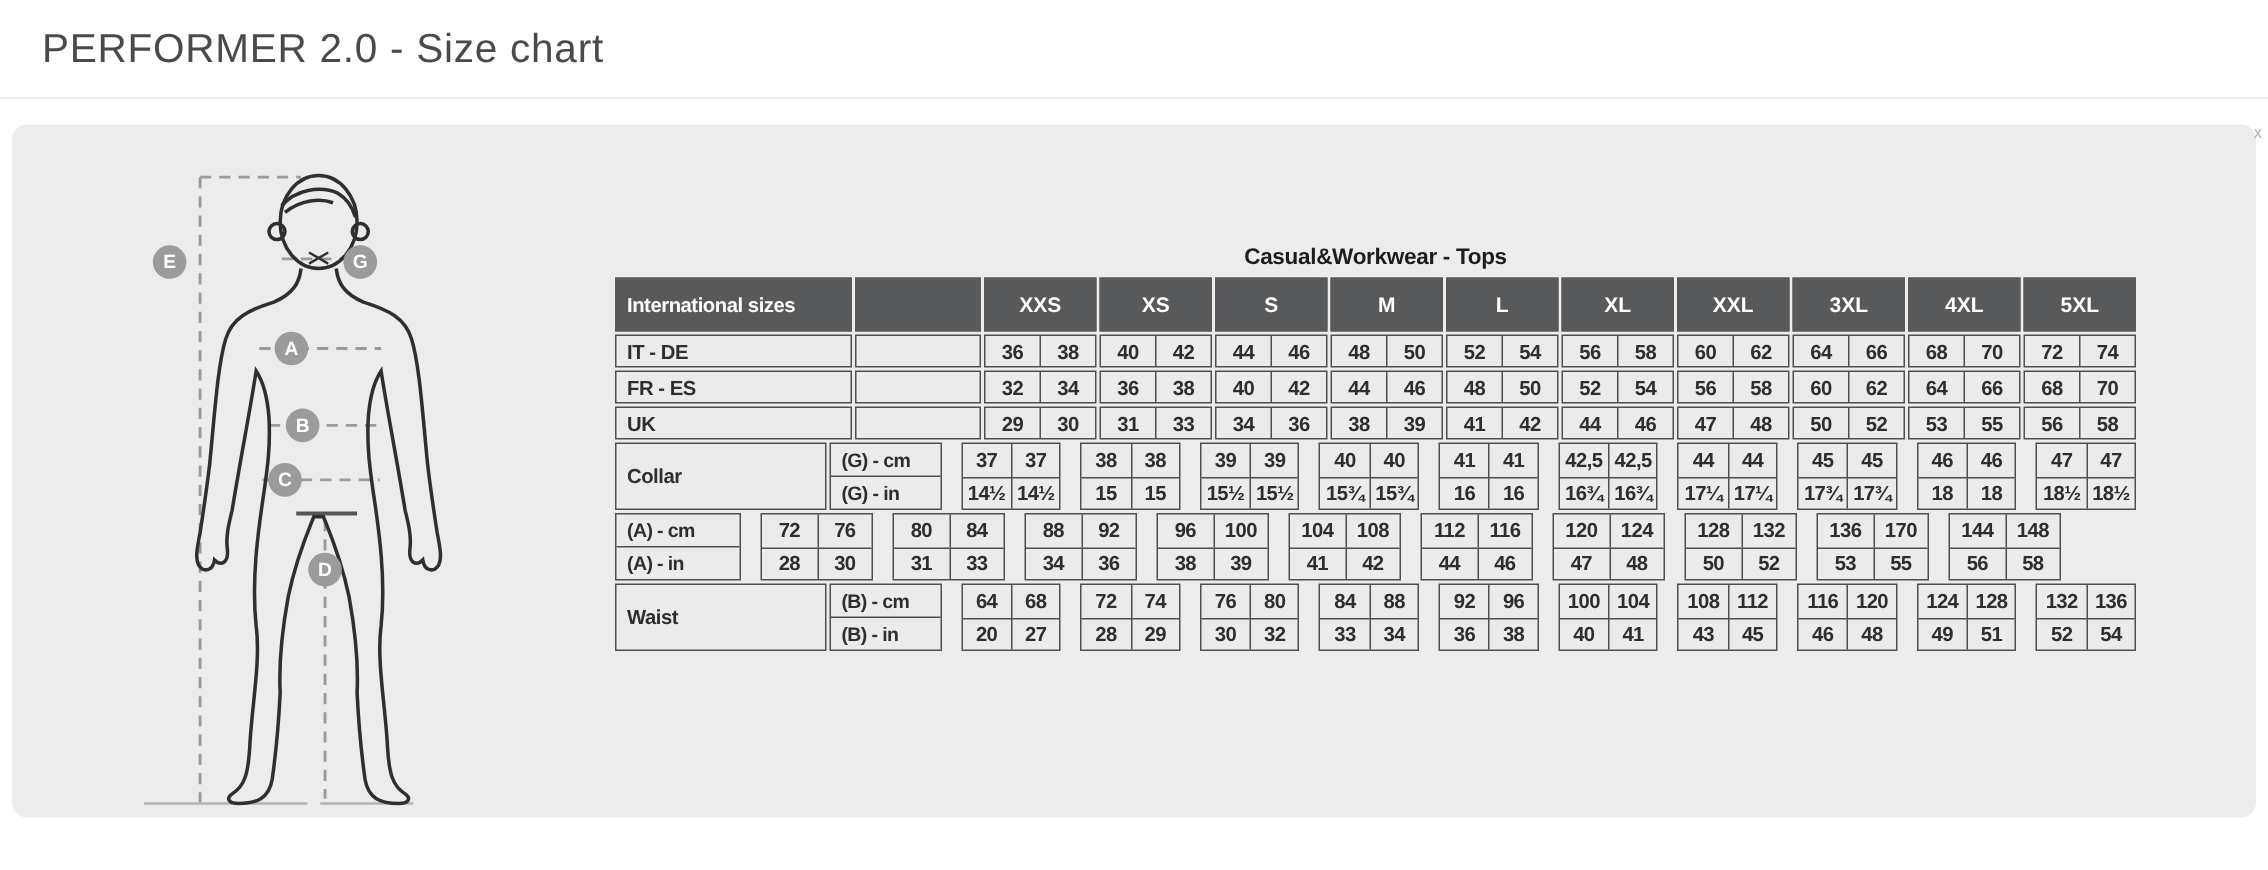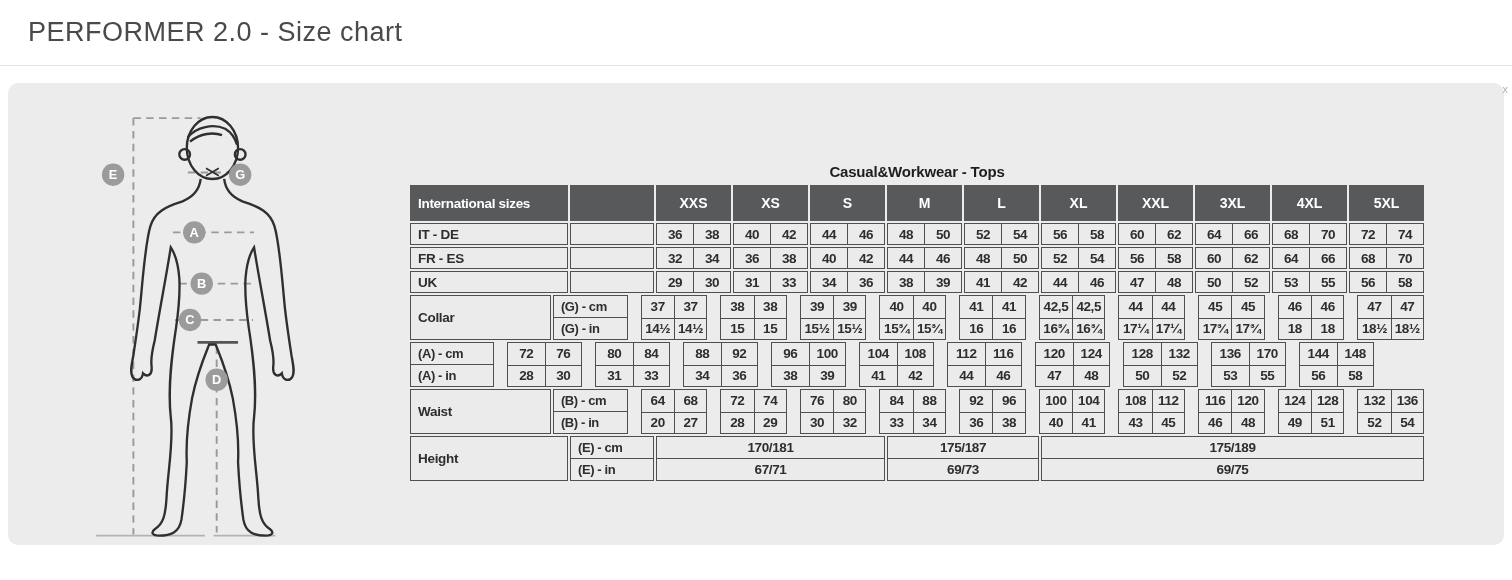--- a/index.html
+++ b/index.html
@@ -453,36 +453,17 @@
               <div class="sub divT">49</div>
               <div class="sub divL divT">51</div>
             </div>
             <div class="box grp quad">
               <div class="sub">132</div>
               <div class="sub divL">136</div>
               <div class="sub divT">52</div>
               <div class="sub divL divT">54</div>
             </div>
           </div>
-          <div class="trow tall">
-            <div class="box lbl">Height</div>
-            <div class="box unit stack">
-              <div class="usub">(E) - cm</div>
-              <div class="usub divT">(E) - in</div>
-            </div>
-            <div class="box stack" style="width: 229px;">
-              <div class="usub cen">170/181</div>
-              <div class="usub cen divT">67/71</div>
-            </div>
-            <div class="box stack" style="width: 152px;">
-              <div class="usub cen">175/187</div>
-              <div class="usub cen divT">69/73</div>
-            </div>
-            <div class="box stack" style="width: 383px;">
-              <div class="usub cen">175/189</div>
-              <div class="usub cen divT">69/75</div>
-            </div>
-          </div>
         </div>
     </div>
   </div>
 
 </div>
 
 </body></html>

